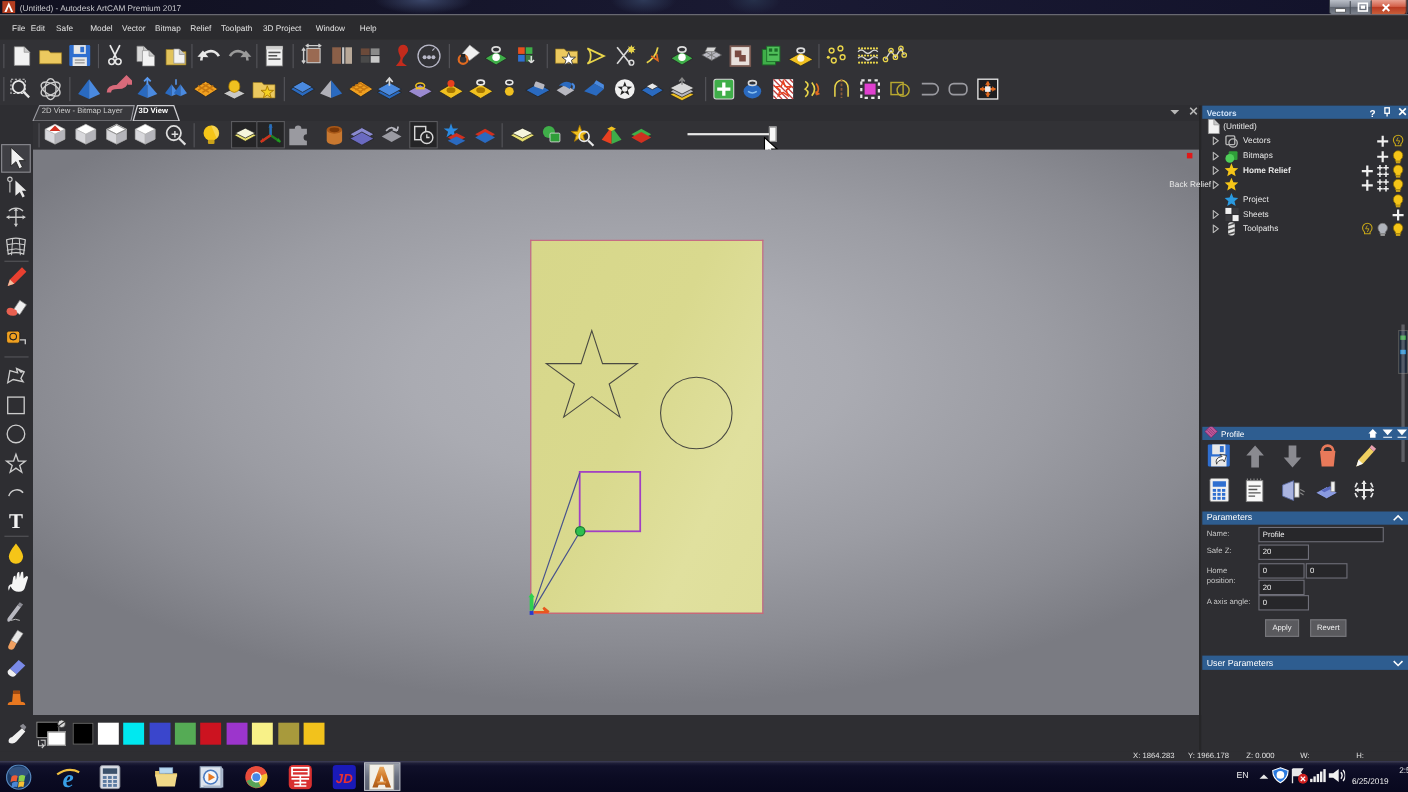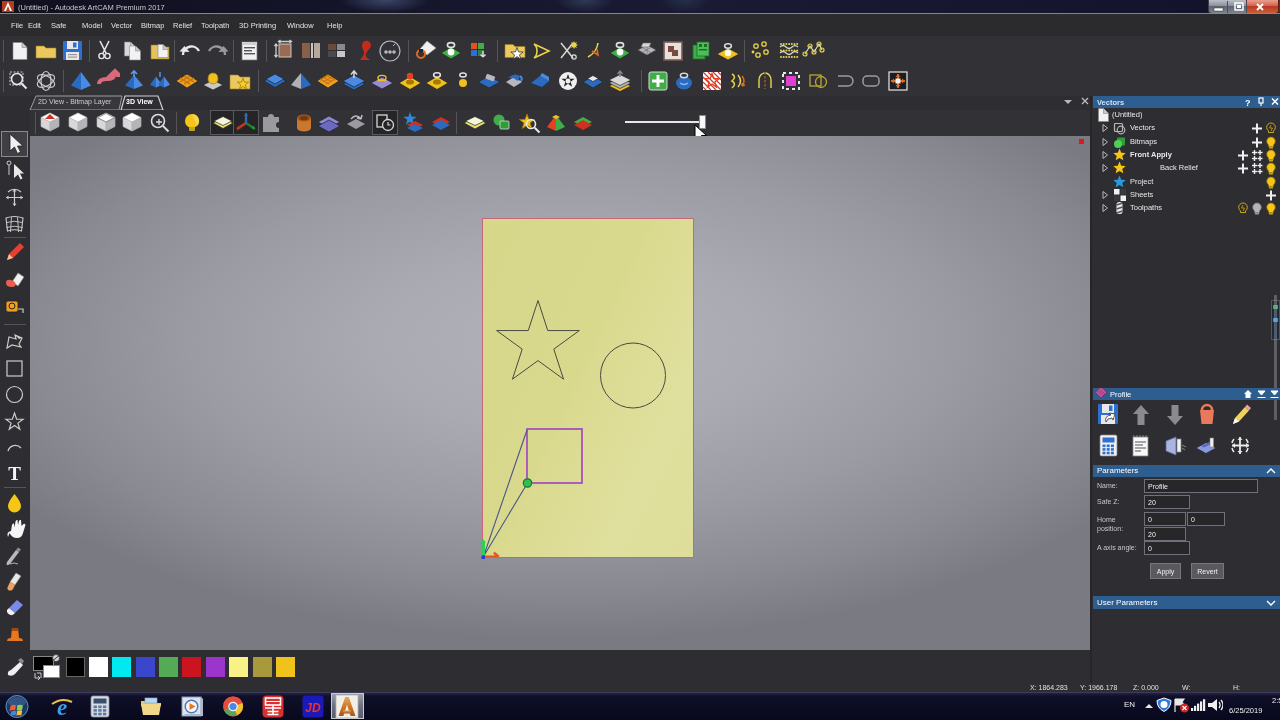--- a/index.html
+++ b/index.html
@@ -25,21 +25,21 @@
 <div style="position:absolute;left:0px;top:13px;width:1280px;height:1px;background:#85858d;"></div>
 <div style="position:absolute;left:0px;top:14px;width:1280px;height:22px;background:#2b2b2e;"></div>
 <div style="position:absolute;left:11px;top:21px;font-size:7.5px;color:#e2e2e2;font-weight:normal;white-space:nowrap;">File</div>
 <div style="position:absolute;left:28px;top:21px;font-size:7.5px;color:#e2e2e2;font-weight:normal;white-space:nowrap;">Edit</div>
 <div style="position:absolute;left:51px;top:21px;font-size:7.5px;color:#e2e2e2;font-weight:normal;white-space:nowrap;">Safe</div>
 <div style="position:absolute;left:82px;top:21px;font-size:7.5px;color:#e2e2e2;font-weight:normal;white-space:nowrap;">Model</div>
 <div style="position:absolute;left:111px;top:21px;font-size:7.5px;color:#e2e2e2;font-weight:normal;white-space:nowrap;">Vector</div>
 <div style="position:absolute;left:141px;top:21px;font-size:7.5px;color:#e2e2e2;font-weight:normal;white-space:nowrap;">Bitmap</div>
 <div style="position:absolute;left:173px;top:21px;font-size:7.5px;color:#e2e2e2;font-weight:normal;white-space:nowrap;">Relief</div>
 <div style="position:absolute;left:201px;top:21px;font-size:7.5px;color:#e2e2e2;font-weight:normal;white-space:nowrap;">Toolpath</div>
-<div style="position:absolute;left:239px;top:21px;font-size:7.5px;color:#e2e2e2;font-weight:normal;white-space:nowrap;">3D Printing</div>
+<div style="position:absolute;left:239px;top:21px;font-size:7.5px;color:#e2e2e2;font-weight:normal;white-space:nowrap;">3D Project</div>
 <div style="position:absolute;left:287px;top:21px;font-size:7.5px;color:#e2e2e2;font-weight:normal;white-space:nowrap;">Window</div>
 <div style="position:absolute;left:327px;top:21px;font-size:7.5px;color:#e2e2e2;font-weight:normal;white-space:nowrap;">Help</div>
 <div style="position:absolute;left:0px;top:36px;width:1280px;height:60px;background:#323236;"></div>
 <div style="position:absolute;left:3px;top:40px;width:1px;height:22px;background:#55555a;"></div>
 <div style="position:absolute;left:89px;top:40px;width:1px;height:22px;background:#55555a;"></div>
 <div style="position:absolute;left:174px;top:40px;width:1px;height:22px;background:#55555a;"></div>
 <div style="position:absolute;left:233px;top:40px;width:1px;height:22px;background:#55555a;"></div>
 <div style="position:absolute;left:266px;top:40px;width:1px;height:22px;background:#55555a;"></div>
 <div style="position:absolute;left:408px;top:40px;width:1px;height:22px;background:#55555a;"></div>
 <div style="position:absolute;left:497px;top:40px;width:1px;height:22px;background:#55555a;"></div>
@@ -658,21 +658,21 @@
 <svg style="position:absolute;left:1251px;top:136px" width="12" height="13" viewBox="0 0 12 13">
     <line x1="1" y1="6.5" x2="11" y2="6.5" stroke="#f0f0f0" stroke-width="2"></line>
     <line x1="6" y1="1.5" x2="6" y2="11.5" stroke="#f0f0f0" stroke-width="2"></line>
   </svg>
 <svg style="position:absolute;left:1101px;top:151px" width="8" height="8" viewBox="0 0 8 8">
     <path d="M2,0.5 L6.5,4 L2,7.5 Z" fill="none" stroke="#b8b8b8" stroke-width="1"></path>
   </svg>
 <svg style="position:absolute;left:1113px;top:148px" width="14" height="14" viewBox="0 0 14 14">
     <polygon points="6.50,0.50 8.22,4.63 12.68,4.99 9.28,7.90 10.32,12.26 6.50,9.93 2.68,12.26 3.72,7.90 0.32,4.99 4.78,4.63" fill="#f5c518" stroke="none" stroke-width="1"></polygon>
   </svg>
-<div style="position:absolute;left:1130px;top:150px;font-size:7.5px;color:#e8e8e8;font-weight:bold;white-space:nowrap;">Front Apply</div>
+<div style="position:absolute;left:1130px;top:150px;font-size:7.5px;color:#e8e8e8;font-weight:bold;white-space:nowrap;">Home Relief</div>
 <svg style="position:absolute;left:1265px;top:149px" width="12" height="13" viewBox="0 0 12 13">
     <path d="M6,1 a4.3,4.3 0 0 1 4.3,4.3 q0,2.2 -1.8,3.7 l0,1.5 l-5,0 l0,-1.5 q-1.8,-1.5 -1.8,-3.7 a4.3,4.3 0 0 1 4.3,-4.3 z" fill="#f5c518" stroke="#8a6d00" stroke-width="0.7"></path>
     <rect x="4" y="10.5" width="4" height="2" fill="#caa21a"></rect>
   </svg>
 <svg style="position:absolute;left:1251px;top:149px" width="12" height="13" viewBox="0 0 12 13">
     <line x1="1.0" y1="3.5" x2="6.0" y2="3.5" stroke="#f0f0f0" stroke-width="1.4"></line>
     <line x1="3.5" y1="1.0" x2="3.5" y2="6.0" stroke="#f0f0f0" stroke-width="1.4"></line>
     <line x1="6.5" y1="3.5" x2="11.5" y2="3.5" stroke="#f0f0f0" stroke-width="1.4"></line>
     <line x1="9" y1="1.0" x2="9" y2="6.0" stroke="#f0f0f0" stroke-width="1.4"></line>
     <line x1="1.0" y1="9.5" x2="6.0" y2="9.5" stroke="#f0f0f0" stroke-width="1.4"></line>
@@ -683,21 +683,21 @@
 <svg style="position:absolute;left:1237px;top:149px" width="12" height="13" viewBox="0 0 12 13">
     <line x1="1" y1="6.5" x2="11" y2="6.5" stroke="#f0f0f0" stroke-width="2"></line>
     <line x1="6" y1="1.5" x2="6" y2="11.5" stroke="#f0f0f0" stroke-width="2"></line>
   </svg>
 <svg style="position:absolute;left:1101px;top:164px" width="8" height="8" viewBox="0 0 8 8">
     <path d="M2,0.5 L6.5,4 L2,7.5 Z" fill="none" stroke="#b8b8b8" stroke-width="1"></path>
   </svg>
 <svg style="position:absolute;left:1113px;top:161px" width="14" height="14" viewBox="0 0 14 14">
     <polygon points="6.50,0.50 8.22,4.63 12.68,4.99 9.28,7.90 10.32,12.26 6.50,9.93 2.68,12.26 3.72,7.90 0.32,4.99 4.78,4.63" fill="#f5c518" stroke="none" stroke-width="1"></polygon>
   </svg>
-<div style="position:absolute;left:1160px;top:163px;font-size:7.5px;color:#e8e8e8;font-weight:normal;white-space:nowrap;">Back Relief</div>
+<div style="position:absolute;left:1063px;top:163px;font-size:7.5px;color:#e8e8e8;font-weight:normal;white-space:nowrap;">Back Relief</div>
 <svg style="position:absolute;left:1265px;top:162px" width="12" height="13" viewBox="0 0 12 13">
     <path d="M6,1 a4.3,4.3 0 0 1 4.3,4.3 q0,2.2 -1.8,3.7 l0,1.5 l-5,0 l0,-1.5 q-1.8,-1.5 -1.8,-3.7 a4.3,4.3 0 0 1 4.3,-4.3 z" fill="#f5c518" stroke="#8a6d00" stroke-width="0.7"></path>
     <rect x="4" y="10.5" width="4" height="2" fill="#caa21a"></rect>
   </svg>
 <svg style="position:absolute;left:1251px;top:162px" width="12" height="13" viewBox="0 0 12 13">
     <line x1="1.0" y1="3.5" x2="6.0" y2="3.5" stroke="#f0f0f0" stroke-width="1.4"></line>
     <line x1="3.5" y1="1.0" x2="3.5" y2="6.0" stroke="#f0f0f0" stroke-width="1.4"></line>
     <line x1="6.5" y1="3.5" x2="11.5" y2="3.5" stroke="#f0f0f0" stroke-width="1.4"></line>
     <line x1="9" y1="1.0" x2="9" y2="6.0" stroke="#f0f0f0" stroke-width="1.4"></line>
     <line x1="1.0" y1="9.5" x2="6.0" y2="9.5" stroke="#f0f0f0" stroke-width="1.4"></line>

